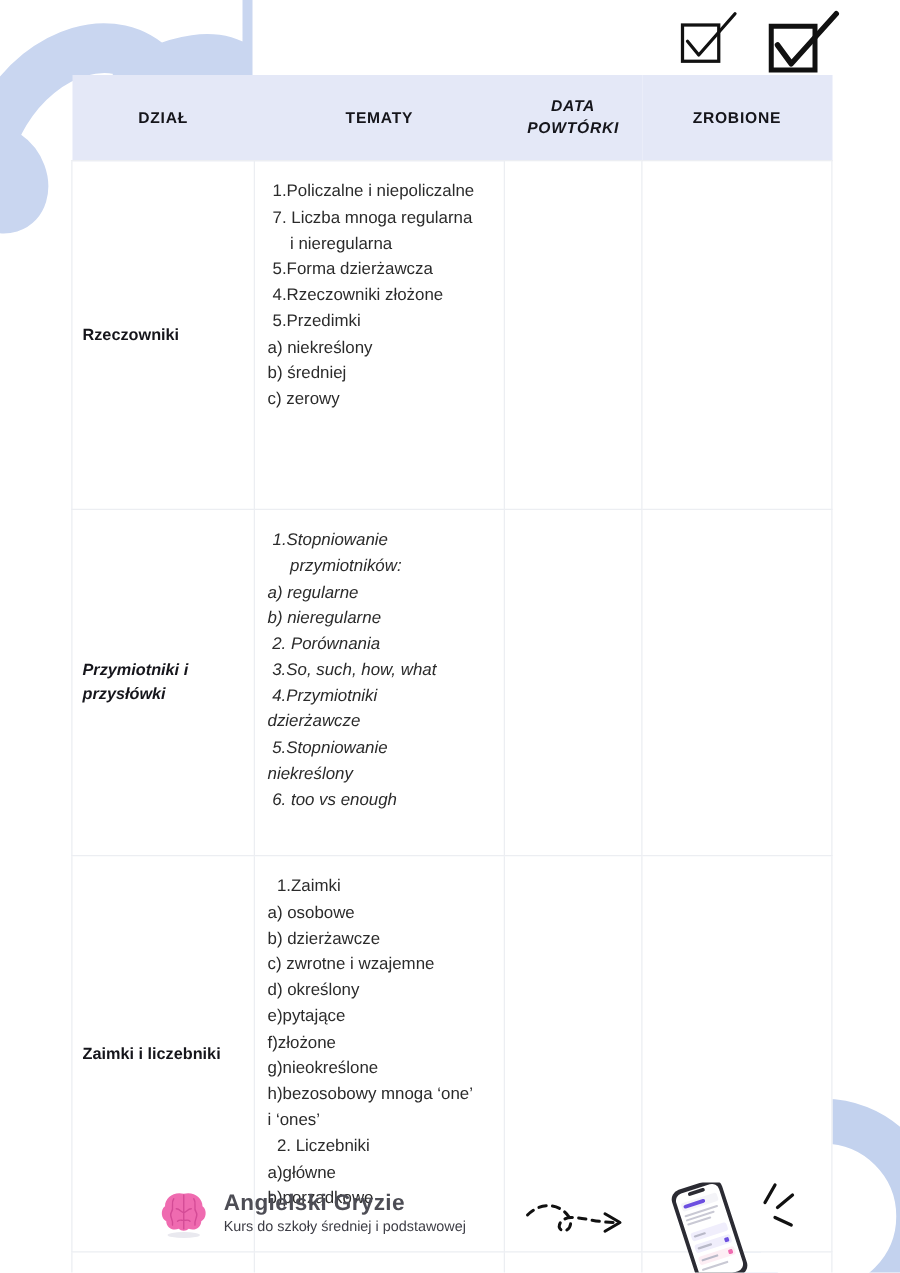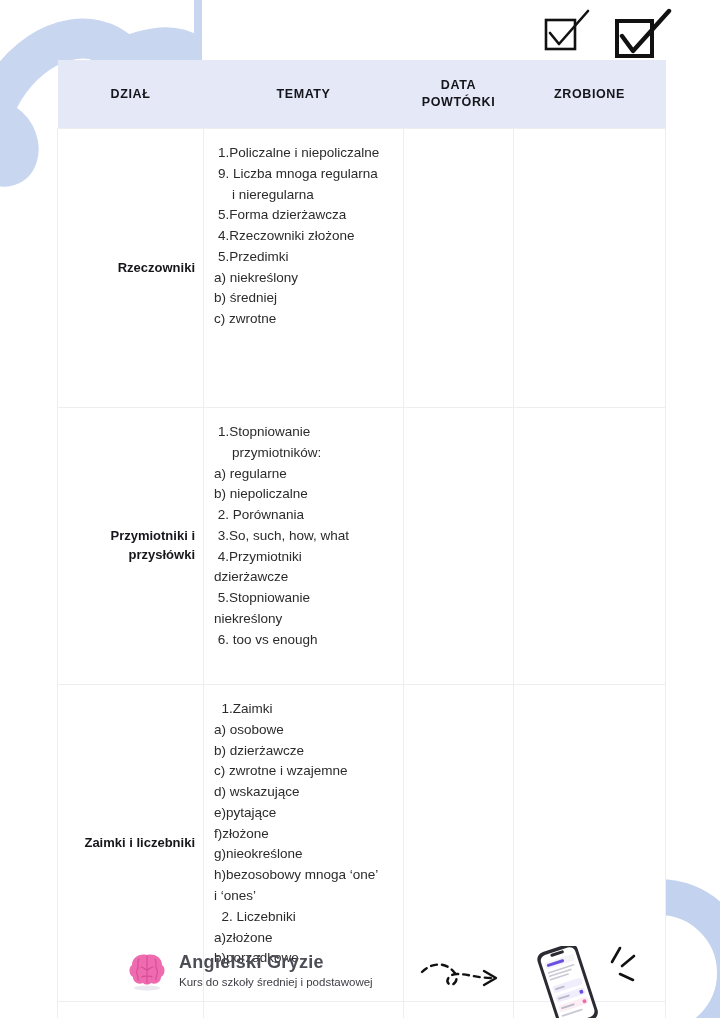--- a/index.html
+++ b/index.html
@@ -45,34 +45,34 @@
     padding:0 4px;
   }
   #sheet-table tbody td{
     border:1px solid #eceef2;
     border-top:none;
     vertical-align:middle;
     padding:10px 8px;
   }
   #sheet-table tbody tr:first-child td{border-top:1px solid #eceef2;}
   #sheet-table tbody td.cell-dzial{
-    text-align:right;font-weight:bold;font-size:13px;color:#15151b;line-height:1.45;
+    text-align:left;font-weight:bold;font-size:13px;color:#15151b;line-height:1.45;
   }
   #sheet-table tbody td.cell-tematy{
     vertical-align:top;padding:14px 22px 14px 10px;
   }
   #sheet-table tbody td.cell-blank{background:#ffffff;}
 
   .topic-list{list-style:none;margin:0;padding:0;font-size:13.5px;line-height:1.54;color:#2b2b2b;}
   .topic-list li{white-space:pre-wrap;}
   .topic-list li.num{padding-left:18px;text-indent:-14px;}
   .topic-list li.lettered{padding-left:0;}
 
   .row-r1 td{height:250px;}
-  .row-r2 td{height:248px;}
+  .row-r2 td{height:248px;font-style:italic;}
   .row-r3 td{height:288px;}
   .row-r4 td{height:26px;}
 
   
   #footer{position:absolute;left:0;top:944px;width:720px;height:74px;}
   #brand{position:absolute;left:126px;top:6px;display:flex;align-items:center;gap:11px;}
   #brand-logo{width:42px;height:42px;flex:0 0 42px;}
   #brand-text{display:flex;flex-direction:column;justify-content:center;}
   #brand-title{font-size:18px;font-weight:bold;color:#4d4d55;letter-spacing:.3px;line-height:1.15;}
   #brand-sub{font-size:11.5px;color:#3d3d45;line-height:1.3;margin-top:2px;}
@@ -113,77 +113,77 @@
   <colgroup>
     <col class="c-dzial">
       <col class="c-tematy">
       <col class="c-data">
       <col class="c-zrobione">
   </colgroup>
   <thead>
     <tr>
       <th>DZIAŁ</th>
       <th>TEMATY</th>
-      <th style="white-space:pre-line;">DATA
+      <th style="white-space:pre-line;font-style:italic;">DATA
 POWTÓRKI</th>
       <th>ZROBIONE</th>
     </tr>
   </thead>
   <tbody id="table-body">
       <tr class="row-r1">
         <td class="cell-dzial">Rzeczowniki</td>
         <td class="cell-tematy">
           <ul class="topic-list">
             <li class="num">1.Policzalne i niepoliczalne</li>
-            <li class="num">9. Liczba mnoga regularna i nieregularna</li>
+            <li class="num">7. Liczba mnoga regularna i nieregularna</li>
             <li class="num">5.Forma dzierżawcza</li>
             <li class="num">4.Rzeczowniki złożone</li>
             <li class="num">5.Przedimki</li>
             <li class="lettered">a) niekreślony</li>
             <li class="lettered">b) średniej</li>
-            <li class="lettered">c) zwrotne</li>
+            <li class="lettered">c) zerowy</li>
           </ul>
         </td>
         <td class="cell-blank"></td>
         <td class="cell-blank"></td>
       </tr>
       <tr class="row-r2">
         <td class="cell-dzial">Przymiotniki i przysłówki</td>
         <td class="cell-tematy">
           <ul class="topic-list">
             <li class="num">1.Stopniowanie przymiotników:</li>
             <li class="lettered">a) regularne</li>
-            <li class="lettered">b) niepoliczalne</li>
+            <li class="lettered">b) nieregularne</li>
             <li class="lettered"> 2. Porównania</li>
             <li class="lettered"> 3.So, such, how, what</li>
             <li class="lettered"> 4.Przymiotniki</li>
             <li class="lettered">dzierżawcze</li>
             <li class="lettered"> 5.Stopniowanie</li>
             <li class="lettered">niekreślony</li>
             <li class="lettered"> 6. too vs enough</li>
           </ul>
         </td>
         <td class="cell-blank"></td>
         <td class="cell-blank"></td>
       </tr>
       <tr class="row-r3">
         <td class="cell-dzial">Zaimki i liczebniki</td>
         <td class="cell-tematy">
           <ul class="topic-list">
             <li class="lettered">  1.Zaimki</li>
             <li class="lettered">a) osobowe</li>
             <li class="lettered">b) dzierżawcze</li>
             <li class="lettered">c) zwrotne i wzajemne</li>
-            <li class="lettered">d) wskazujące</li>
+            <li class="lettered">d) określony</li>
             <li class="lettered">e)pytające</li>
             <li class="lettered">f)złożone</li>
             <li class="lettered">g)nieokreślone</li>
             <li class="lettered">h)bezosobowy mnoga ‘one’ i ‘ones’</li>
             <li class="lettered">  2. Liczebniki</li>
-            <li class="lettered">a)złożone</li>
+            <li class="lettered">a)główne</li>
             <li class="lettered">b)porządkowe</li>
           </ul>
         </td>
         <td class="cell-blank"></td>
         <td class="cell-blank"></td>
       </tr>
       <tr class="row-r4">
         <td class="cell-dzial"></td>
         <td class="cell-tematy">
           <ul class="topic-list"></ul>

